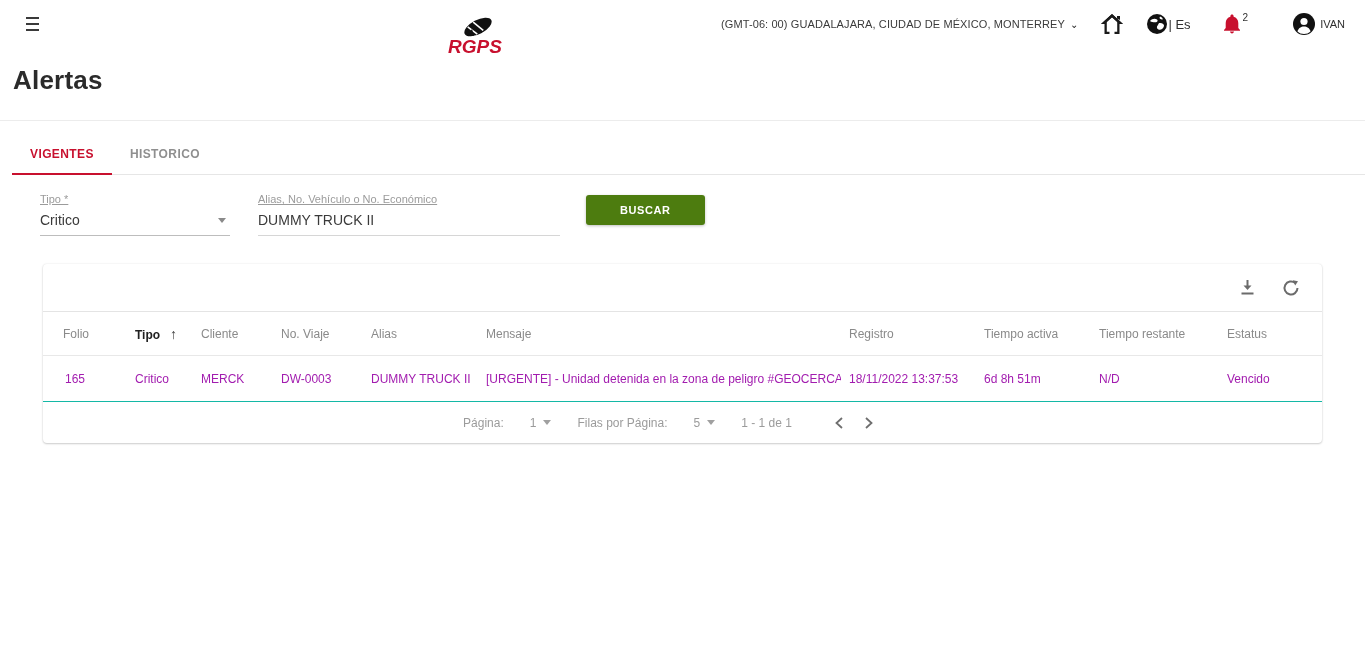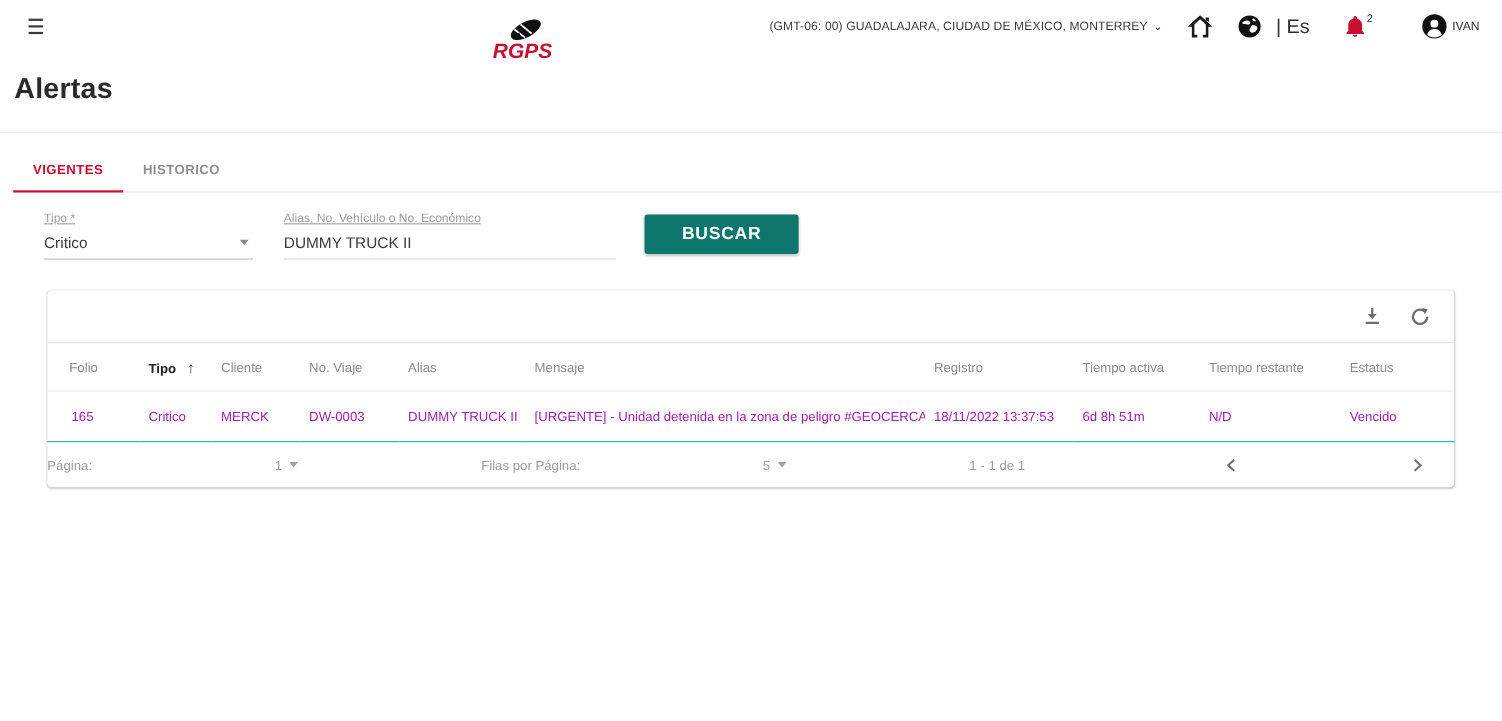--- a/index.html
+++ b/index.html
@@ -19,21 +19,21 @@
 
   .rgps-logo { position: absolute; left: 438px; top: 15px; width: 74px; text-align: center; }
 
   .header-right { margin-left: auto; display: flex; align-items: center; gap: 0; text-align: center; }
   .tz-select { display: flex; align-items: center; font-size: 11px; color: #3b3b3b;
     cursor: pointer; letter-spacing: 0.1px; }
   .tz-caret { margin-left: 5px; font-size: 10px; color: #222; }
   .hicon { display: flex; align-items: center; justify-content: center; cursor: pointer; }
   .home-icon { margin-left: 22px; }
   .globe-icon { margin-left: 22px; }
-  .lang { margin-left: 13px; font-size: 18px; color: #2f2f2f; }
+  .lang { font-size: 13px; color: #2f2f2f; }
   .bell-wrap { margin-left: 32px; position: relative; display: flex; align-items: flex-start; cursor: pointer; }
   .bell-count { font-size: 10px; color: #333; margin-left: 2px; margin-top: -2px; }
   .user-wrap { margin-left: 44px; display: flex; align-items: center; cursor: pointer; margin-right: 6px; }
   .user-name { font-size: 11px; color: #2f2f2f; margin-left: 4px; }
 
   
   .page-title { font-size: 26px; font-weight: bold; color: #2b2b2b; margin: 17px 0 0 13px; letter-spacing: 0.2px; }
   .title-divider { border: none; border-top: 1px solid #ececec; margin-top: 24px; }
 
   .tabs { display: flex; margin-left: 12px; margin-top: 14px; border-bottom: 1px solid #e6e6e6;
@@ -48,22 +48,22 @@
   .field { display: flex; flex-direction: column; }
   .field-label { font-size: 11px; color: #9b9b9b; margin-bottom: 7px; text-decoration: underline; }
   .select-box { width: 190px; border-bottom: 1px solid #bdbdbd; padding-bottom: 7px;
     display: flex; align-items: center; justify-content: space-between; cursor: pointer; }
   .select-value { font-size: 14px; color: #3a3a3a; }
   .select-caret { width: 0; height: 0; border-left: 4px solid transparent; border-right: 4px solid transparent;
     border-top: 5px solid #8a8a8a; margin-right: 4px; }
   .text-field { width: 302px; margin-left: 28px; }
   .text-input { border: none; outline: none; border-bottom: 1px solid #d6d6d6; padding: 0 0 7px 0;
     font-size: 14px; color: #3a3a3a; width: 100%; font-family: "Liberation Sans", sans-serif; background: transparent; }
-  .buscar-btn { margin-left: 26px; margin-top: 2px; background: #0f766e; color: #fff; border: none;
-    font-size: 16px; font-weight: bold; letter-spacing: 0.6px; padding: 9px 34px; border-radius: 3px;
+  .buscar-btn { margin-left: 26px; margin-top: 2px; background: #4d7c0f; color: #fff; border: none;
+    font-size: 11px; font-weight: bold; letter-spacing: 0.6px; padding: 9px 34px; border-radius: 3px;
     cursor: pointer; box-shadow: 0 1px 3px rgba(0,0,0,0.25); font-family: "Liberation Sans", sans-serif; }
 
   
   .card { margin: 28px 43px 0 43px; background: #fff; border-radius: 4px;
     box-shadow: 0 1px 2px rgba(0,0,0,0.18), 0 0 2px rgba(0,0,0,0.10); }
   .card-toolbar { height: 48px; display: flex; align-items: center; justify-content: flex-end;
     gap: 18px; padding-right: 18px; border-bottom: 1px solid #e4e4e4; }
   .tool-btn { background: none; border: none; cursor: pointer; padding: 4px; display: flex; align-items: center; }
 
   table.alerts { width: 100%; border-collapse: collapse; table-layout: fixed; }
@@ -79,21 +79,21 @@
   .col-cliente { width: 80px; }
   .col-viaje { width: 90px; }
   .col-alias { width: 115px; }
   .col-msg { width: 363px; }
   .col-registro { width: 135px; }
   .col-tactiva { width: 115px; }
   .col-trestante { width: 128px; }
   .col-estatus { width: auto; }
 
   
-  .pagination { display: flex; align-items: center; justify-content: space-between;
+  .pagination { display: flex; align-items: center; justify-content: center;
     height: 41px; padding-right: 22px; font-size: 12px; color: #9b9b9b; }
   .pg-label { margin-right: 26px; }
   .pg-select { display: flex; align-items: center; gap: 7px; cursor: pointer; margin-right: 26px; color: #9b9b9b; }
   .pg-caret { width: 0; height: 0; border-left: 4px solid transparent; border-right: 4px solid transparent;
     border-top: 5px solid #a0a0a0; }
   .pg-range { margin-right: 28px; }
   .pg-nav { background: none; border: none; cursor: pointer; padding: 2px 6px; margin-left: 8px;
     color: #6e6e6e; font-size: 15px; display: flex; align-items: center; }
 </style>
 </head>

